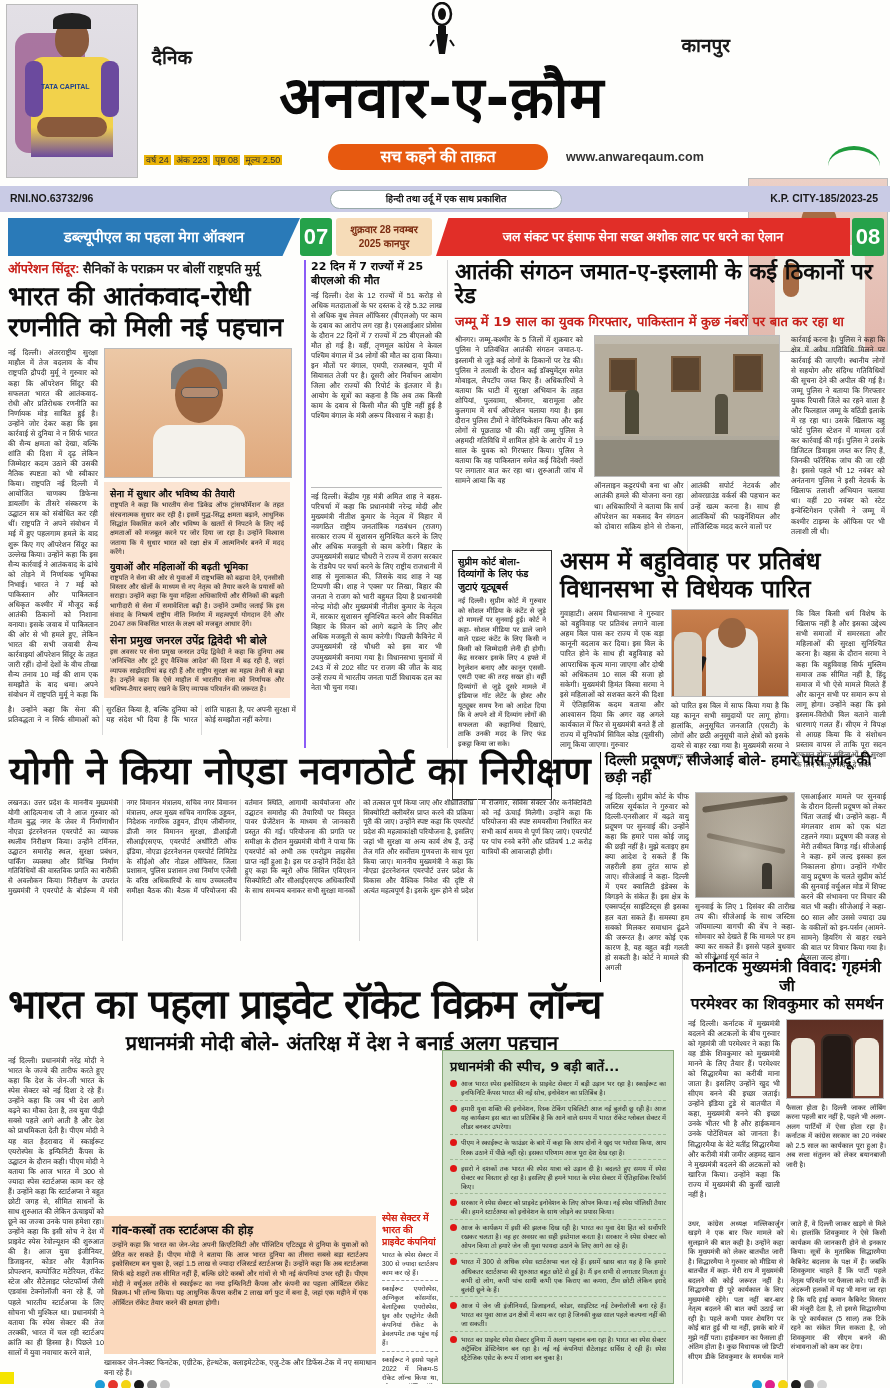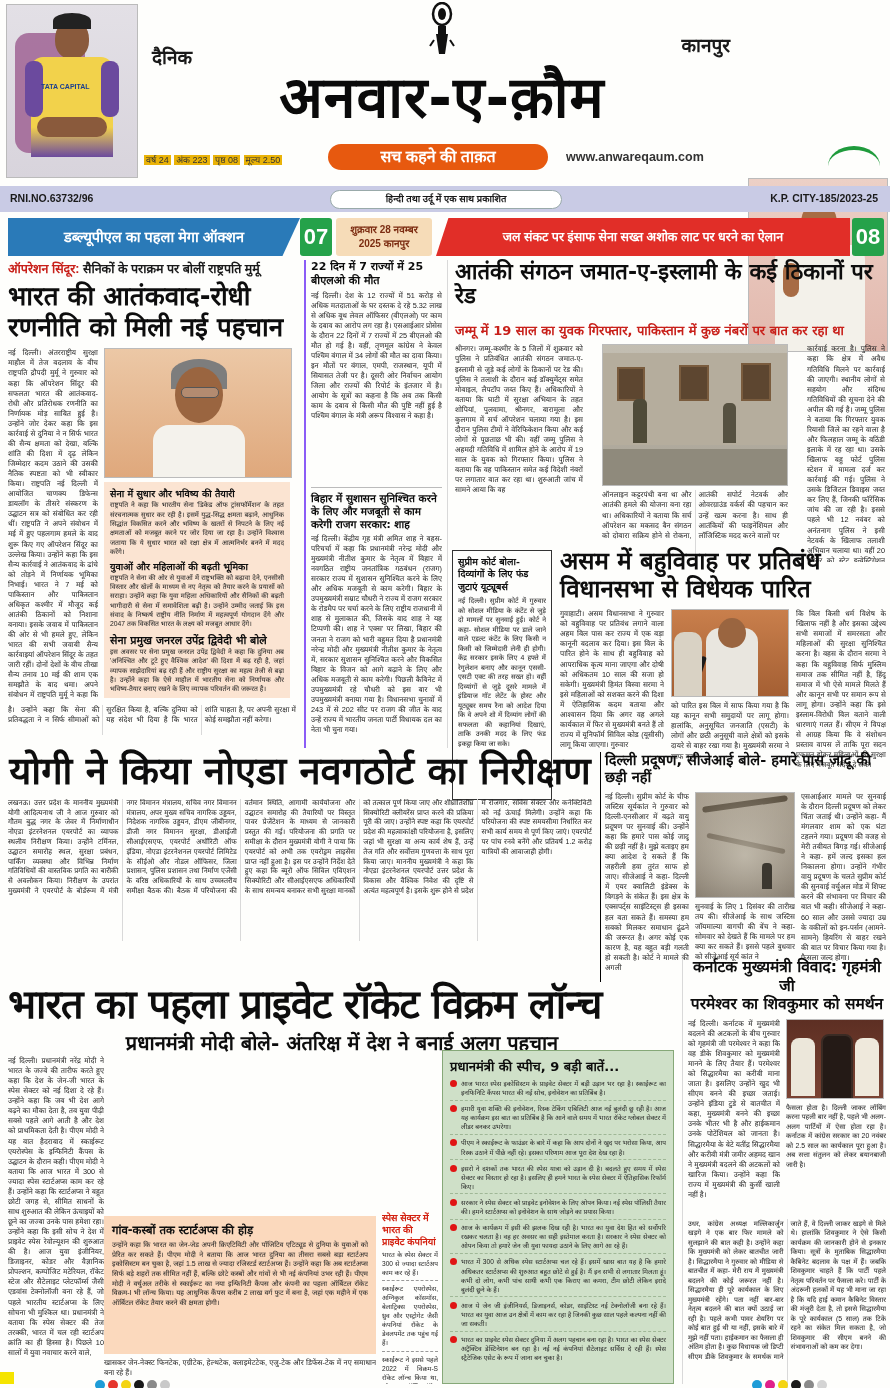--- a/index.html
+++ b/index.html
@@ -130,28 +130,27 @@
         </div>
       </div>
     </div>
     <div class="body-txt cols3" style="margin-top:5px;height:30px;">है। उन्होंने कहा कि सेना की प्रतिबद्धता ने न सिर्फ सीमाओं को सुरक्षित किया है, बल्कि दुनिया को यह संदेश भी दिया है कि भारत शांति चाहता है, पर अपनी सुरक्षा में कोई समझौता नहीं करेगा।</div>
   </div>
 
   <div class="abs" style="left:304px;top:260px;width:144px;height:488px;border-left:2px solid #8b5cf6;border-right:1px solid #d9d9d9;padding:0 5px;box-sizing:border-box;">
     <div class="hl" style="font-size:11px;line-height:1.25;">22 दिन में 7 राज्यों में 25 बीएलओ की मौत</div>
     <div class="body-txt" style="margin-top:3px;height:192px;">नई दिल्ली। देश के 12 राज्यों में 51 करोड़ से अधिक मतदाताओं के घर दस्तक दे रहे 5.32 लाख से अधिक बूथ लेवल ऑफिसर (बीएलओ) पर काम के दबाव का आरोप लग रहा है। एसआईआर प्रोसेस के दौरान 22 दिनों में 7 राज्यों में 25 बीएलओ की मौत हो गई है। वहीं, तृणमूल कांग्रेस ने केवल पश्चिम बंगाल में 34 लोगों की मौत का दावा किया। इन मौतों पर बंगाल, एमपी, राजस्थान, यूपी में सियासत तेजी पर है। दूसरी ओर निर्वाचन आयोग जिला और राज्यों की रिपोर्ट के इंतजार में है। आयोग के सूत्रों का कहना है कि अब तक किसी काम के दबाव से किसी मौत की पुष्टि नहीं हुई है पश्चिम बंगाल के मंत्री अरूप विश्वास ने कहा है।</div>
     <hr class="sep">
-    <div class="hl" style="font-size:10.5px;line-height:1.25;">बिहार में सुशासन सुनिश्चित करने के लिए और मजबूती से काम करेगी राजग सरकार: शाह</div>
     <div class="body-txt" style="margin-top:3px;height:232px;">नई दिल्ली। केंद्रीय गृह मंत्री अमित शाह ने बहस-परिचर्चा में कहा कि प्रधानमंत्री नरेन्द्र मोदी और मुख्यमंत्री नीतीश कुमार के नेतृत्व में बिहार में नवगठित राष्ट्रीय जनतांत्रिक गठबंधन (राजग) सरकार राज्य में सुशासन सुनिश्चित करने के लिए और अधिक मजबूती से काम करेगी। बिहार के उपमुख्यमंत्री सम्राट चौधरी ने राज्य में राजग सरकार के रोडमैप पर चर्चा करने के लिए राष्ट्रीय राजधानी में शाह से मुलाकात की, जिसके बाद शाह ने यह टिप्पणी की। शाह ने 'एक्स' पर लिखा, बिहार की जनता ने राजग को भारी बहुमत दिया है प्रधानमंत्री नरेन्द्र मोदी और मुख्यमंत्री नीतीश कुमार के नेतृत्व में, सरकार सुशासन सुनिश्चित करने और विकसित बिहार के विजन को आगे बढ़ाने के लिए और अधिक मजबूती से काम करेगी। पिछली कैबिनेट में उपमुख्यमंत्री रहे चौधरी को इस बार भी उपमुख्यमंत्री बनाया गया है। विधानसभा चुनावों में 243 में से 202 सीट पर राजग की जीत के बाद उन्हें राज्य में भारतीय जनता पार्टी विधायक दल का नेता भी चुना गया।</div>
   </div>
 
   <div class="abs" style="left:455px;top:260px;width:430px;height:284px;">
     <div class="hl" style="font-size:22px;line-height:1.1;">आतंकी संगठन जमात-ए-इस्लामी के कई ठिकानों पर रेड</div>
-    <div class="red hl" style="font-size:13px;margin-top:13px;color:#c8201a;">जम्मू में 19 साल का युवक गिरफ्तार, पाकिस्तान में कुछ नंबरों पर बात कर रहा था</div>
-    <div style="display:flex;gap:19px;margin-top:5px;height:218px;">
+    <div class="red hl" style="font-size:13px;margin-top:4px;color:#c8201a;">जम्मू में 19 साल का युवक गिरफ्तार, पाकिस्तान में कुछ नंबरों पर बात कर रहा था</div>
+    <div style="display:flex;gap:11px;margin-top:5px;height:218px;">
       <div class="body-txt" style="width:128px;">श्रीनगर। जम्मू-कश्मीर के 5 जिलों में शुक्रवार को पुलिस ने प्रतिबंधित आतंकी संगठन जमात-ए-इस्लामी से जुड़े कई लोगों के ठिकानों पर रेड की। पुलिस ने तलाशी के दौरान कई डॉक्युमेंट्स समेत मोबाइल, लैपटॉप जब्त किए हैं। अधिकारियों ने बताया कि घाटी में सुरक्षा अभियान के तहत शोपियां, पुलवामा, श्रीनगर, बारामूला और कुलगाम में सर्च ऑपरेशन चलाया गया है। इस दौरान पुलिस टीमों ने वेरिफिकेशन किया और कई लोगों से पूछताछ भी की। वहीं जम्मू पुलिस ने अहमदी गतिविधि में शामिल होने के आरोप में 19 साल के युवक को गिरफ्तार किया। पुलिस ने बताया कि वह पाकिस्तान समेत कई विदेशी नंबरों पर लगातार बात कर रहा था। शुरुआती जांच में सामने आया कि वह</div>
       <div style="width:186px;">
         <div class="photo" style="width:184px;height:140px;background:linear-gradient(180deg,#c3beb2,#a8a295);">
           <div class="abs" style="left:0;top:8px;width:184px;height:92px;background:#b5ad9d;"></div>
           <div class="abs" style="left:14px;top:22px;width:24px;height:30px;background:#5d4630;border:2px solid #7a5c3e;"></div>
           <div class="abs" style="left:76px;top:20px;width:26px;height:32px;background:#5d4630;border:2px solid #7a5c3e;"></div>
           <div class="abs" style="left:138px;top:18px;width:26px;height:34px;background:#5d4630;border:2px solid #7a5c3e;"></div>
           <div class="abs" style="left:30px;top:54px;width:14px;height:44px;background:#4e4a38;border-radius:5px 5px 0 0;"></div>
           <div class="abs" style="left:120px;top:58px;width:13px;height:40px;background:#565141;border-radius:5px 5px 0 0;"></div>
           <div class="abs" style="left:0;top:104px;width:184px;height:36px;background:#8f8a7c;"></div>

